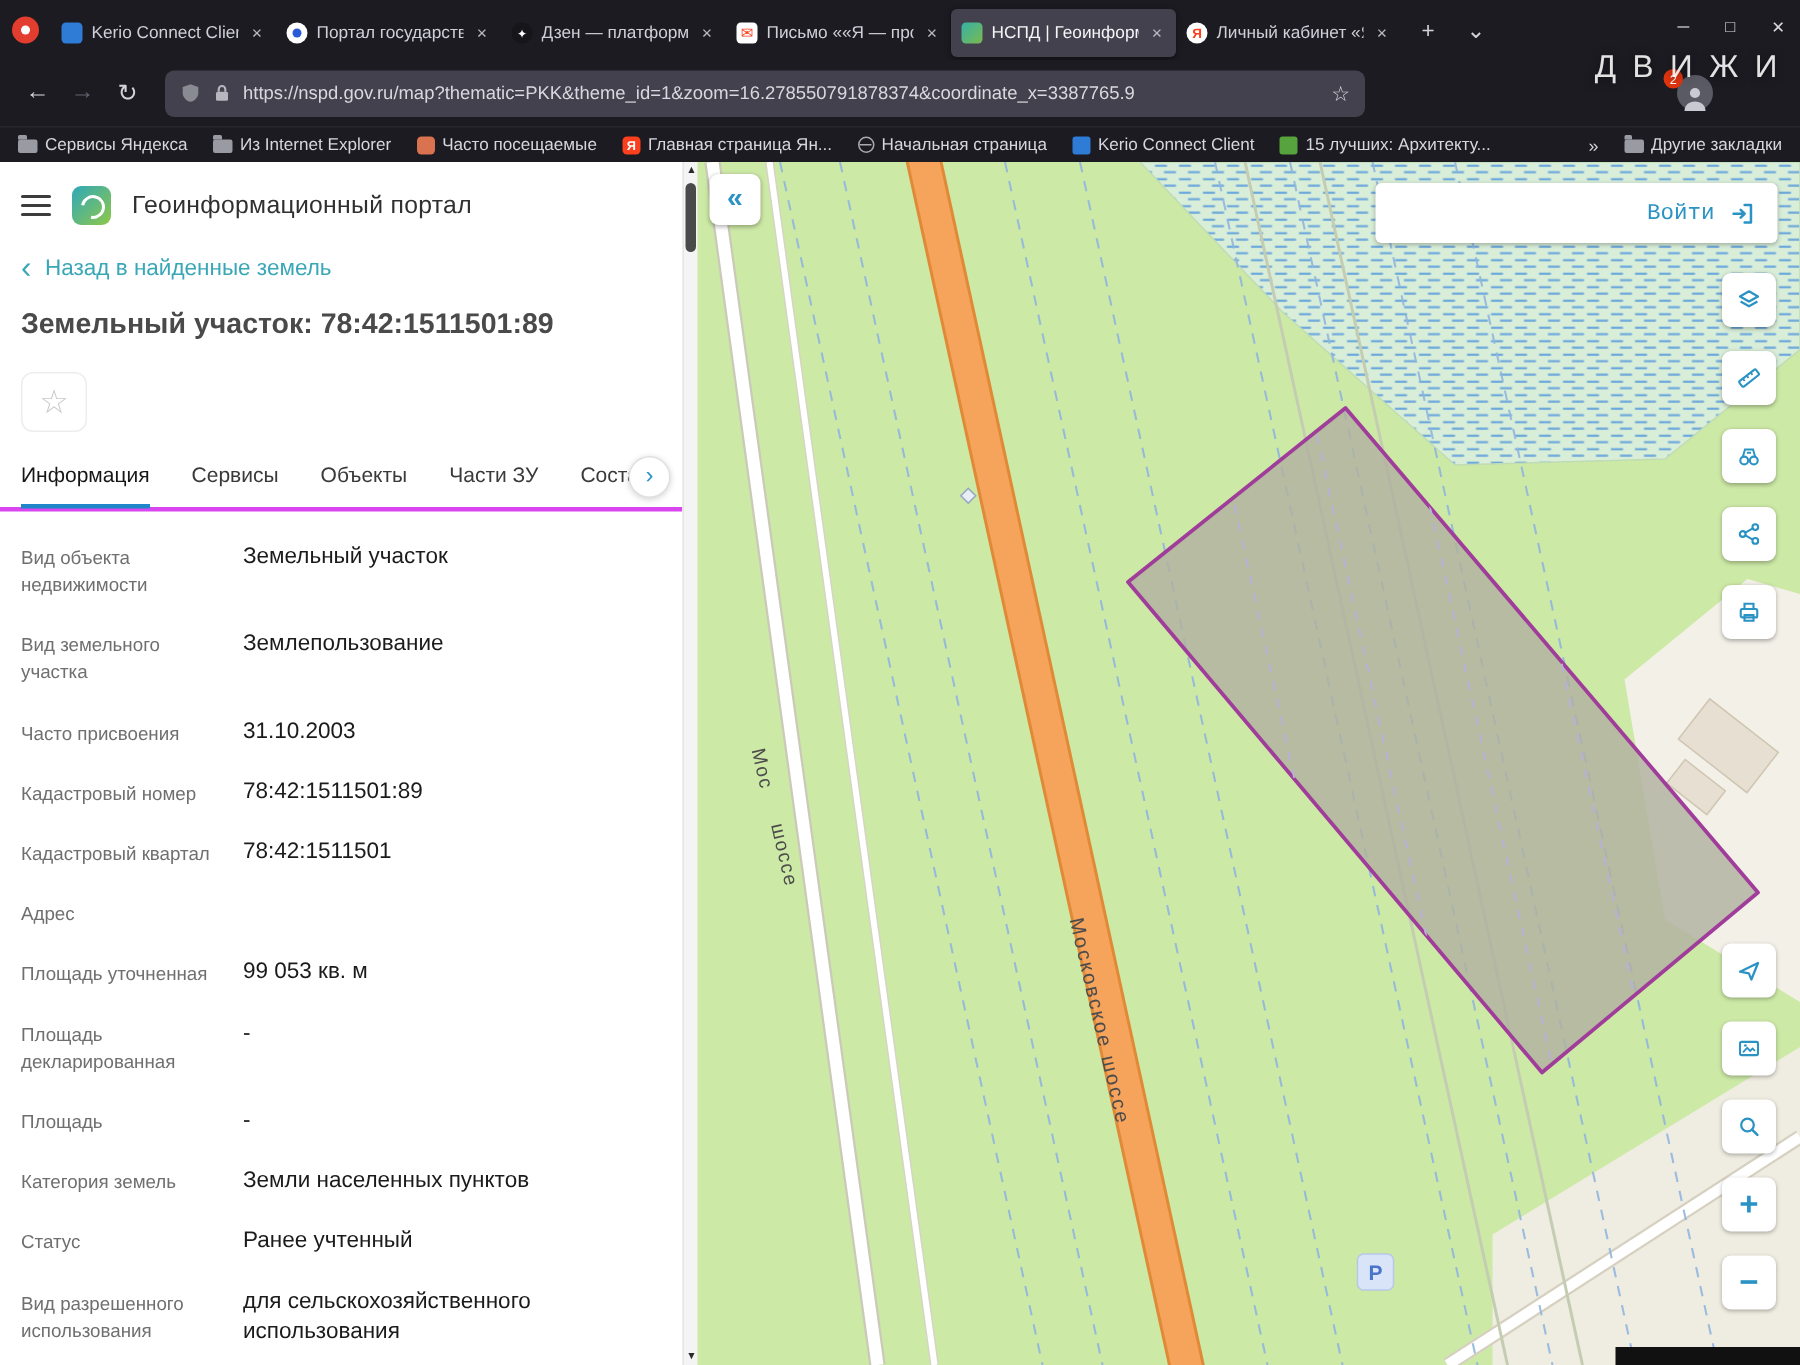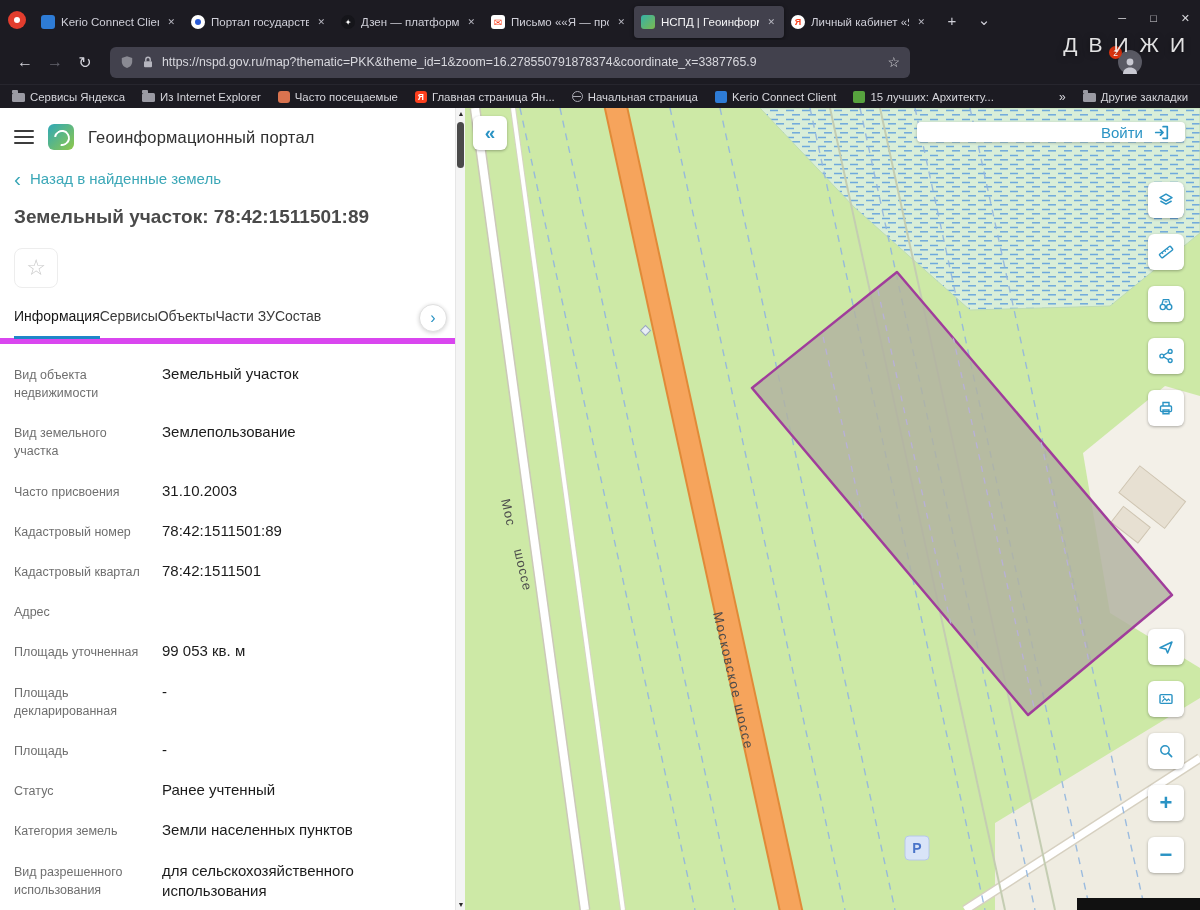--- a/index.html
+++ b/index.html
@@ -57,40 +57,40 @@
   .panel-header { display:flex; align-items:center; gap:14px; padding:16px 14px 0 14px; }
   .hamburger { width:20px; height:15px; display:flex; flex-direction:column; justify-content:space-between; }
   .hamburger span { display:block; height:2.4px; background:#3c3c3c; border-radius:2px; }
   .logo { width:26px; height:26px; border-radius:6px; background:linear-gradient(135deg,#2fa8b8,#8fc84a); position:relative; flex:none; }
   .logo::after { content:""; position:absolute; left:6px; top:6px; width:12px; height:12px; border:2.6px solid #fff; border-radius:50%; border-left-color:transparent; transform:rotate(-35deg); }
   .app-title { font-size:16.5px; color:#303030; letter-spacing:.2px; }
   .back-link { display:flex; align-items:center; gap:9px; color:#3aa7b7; font-size:15px; padding:20px 14px 0 14px; cursor:pointer; }
   .back-chevron { font-size:21px; line-height:14px; }
   .obj-title { padding:19px 14px 0 14px; font-size:19px; color:#4a4a4a; font-weight:600; }
   .fav-box { margin:20px 0 0 14px; width:44px; height:40px; border:1px solid #ededed; border-radius:8px; display:flex; align-items:center; justify-content:center; color:#c8c8c8; font-size:22px; }
-  .panel-tabs { display:flex; margin-top:20px; padding:0 14px; border-bottom:6px solid #d946ef; position:relative; }
+  .panel-tabs { display:flex; gap:28px; margin-top:20px; padding:0 14px; border-bottom:3px solid #d946ef; position:relative; }
   .ptab { font-size:14px; color:#3a3a3a; padding-bottom:12px; white-space:nowrap; }
   .ptab.active { color:#161616; border-bottom:3px solid #1f86c9; margin-bottom:-1px; }
   .ptab-next { position:absolute; right:8px; top:-4px; width:28px; height:28px; border-radius:50%; background:#fff; border:1px solid #e0e0e0; box-shadow:0 1px 4px rgba(0,0,0,.18); color:#2a93c4; display:flex; align-items:center; justify-content:center; font-size:16px; }
   .fields { padding:20px 14px 0 14px; }
   .frow { display:flex; margin-bottom:20px; }
   .flabel { width:148px; flex:none; font-size:12.5px; color:#6f6f6f; line-height:1.45; padding-top:2px; padding-right:10px; }
   .fvalue { font-size:15px; color:#1b1b1b; line-height:1.35; }
 
   .panel-scrollbar { position:absolute; top:108px; left:455px; width:10px; height:802px; background:#f4f4f4; border-left:1px solid #e6e6e6; }
   .sb-arrow { position:absolute; left:0; width:10px; text-align:center; font-size:7px; color:#2b2b2b; }
   .sb-arrow.up { top:2px; }
   .sb-arrow.down { bottom:2px; }
   .sb-thumb { position:absolute; top:14px; left:1px; width:7px; height:46px; background:#4a4a4a; border-radius:4px; }
 
   
   .map { position:absolute; top:108px; left:465px; width:735px; height:802px; background:#cde9a6; overflow:hidden; }
   .map svg.mapcanvas { position:absolute; left:0; top:0; }
   .collapse-btn { position:absolute; left:8px; top:8px; width:34px; height:34px; background:#fff; border-radius:6px; box-shadow:0 1px 3px rgba(0,0,0,.3); color:#2a93c4; font-size:19px; font-weight:bold; display:flex; align-items:center; justify-content:center; }
-  .login-bar { position:absolute; right:15px; top:14px; width:268px; height:20px; background:#fff; border-radius:4px; box-shadow:0 1px 3px rgba(0,0,0,.25); display:flex; align-items:center; justify-content:flex-end; gap:9px; padding-right:14px; }
+  .login-bar { position:absolute; right:15px; top:14px; width:268px; height:40px; background:#fff; border-radius:4px; box-shadow:0 1px 3px rgba(0,0,0,.25); display:flex; align-items:center; justify-content:flex-end; gap:9px; padding-right:14px;font-family:Liberation Mono, monospace; }
   .login-text { color:#2a93c4; font-size:15px; }
   .tool { position:absolute; right:16px; width:36px; height:36px; background:#fff; border-radius:6px; box-shadow:0 1px 3px rgba(0,0,0,.3); display:flex; align-items:center; justify-content:center; color:#2a93c4; }
   .tool.tz { font-size:22px; font-weight:bold; line-height:1; }
 
   
   .watermark { position:absolute; top:33px; right:4px; width:300px; text-align:right; z-index:60; pointer-events:none; }
   .wm1 { font-size:42px; font-weight:bold; letter-spacing:2px; color:rgba(255,255,255,.95); text-shadow:0 2px 8px rgba(0,0,0,.55); display:flex; align-items:center; justify-content:flex-end; gap:6px; }
   .wm-dot { width:15px; height:15px; border-radius:50%; background:#e8442e; display:inline-block; box-shadow:0 1px 4px rgba(0,0,0,.4); }
   .wm2 { font-size:21px; letter-spacing:11px; color:rgba(255,255,255,.88); text-shadow:0 1px 6px rgba(0,0,0,.5); margin-top:0; }
 </style>
@@ -266,26 +266,26 @@
       </div>
       <div class="frow">
         <div class="flabel">Площадь декларированная</div>
         <div class="fvalue">-</div>
       </div>
       <div class="frow">
         <div class="flabel">Площадь</div>
         <div class="fvalue">-</div>
       </div>
       <div class="frow">
+        <div class="flabel">Категория земель</div>
+        <div class="fvalue">Земли населенных пунктов</div>
+      </div>
+      <div class="frow">
         <div class="flabel">Статус</div>
         <div class="fvalue">Ранее учтенный</div>
-      </div>
-      <div class="frow">
-        <div class="flabel">Категория земель</div>
-        <div class="fvalue">Земли населенных пунктов</div>
       </div>
       <div class="frow">
         <div class="flabel">Вид разрешенного использования</div>
         <div class="fvalue">для сельскохозяйственного использования</div>
       </div>
     </div>
   </div>
 
   <div class="panel-scrollbar">
     <div class="sb-arrow up">▲</div>

